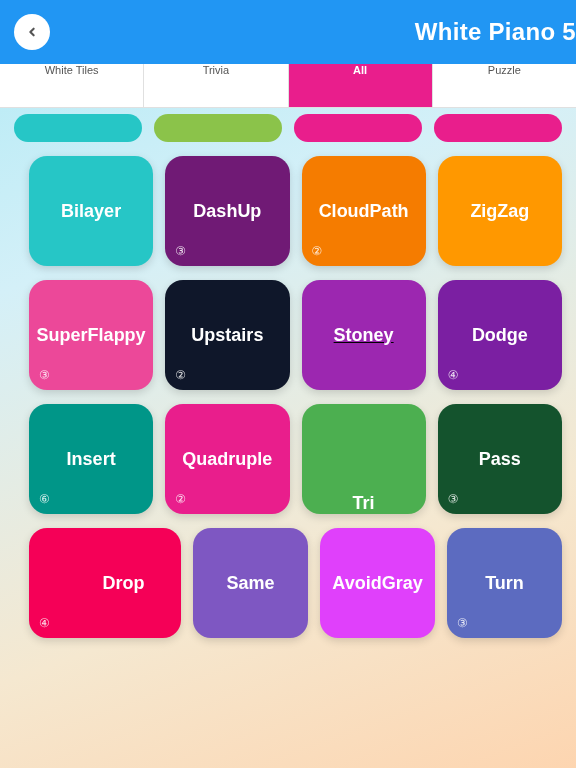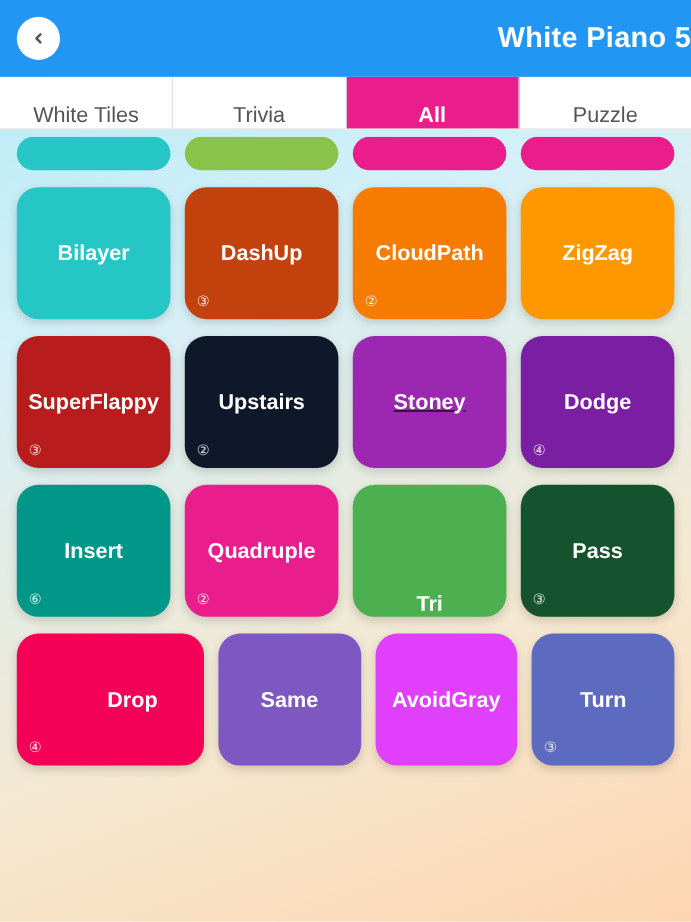--- a/index.html
+++ b/index.html
@@ -43,23 +43,23 @@
     
     #tabs {
       background: white;
       display: flex;
       height: 44px;
       border-bottom: 1px solid #e0e0e0;
     }
     .tab {
       flex: 1;
       display: flex;
-      align-items: flex-end;
+      align-items: flex-start;
       justify-content: center;
-      font-size: 18px;
+      font-size: 11px;
       color: #555;
       cursor: pointer;
       border-right: 1px solid #e0e0e0;
     }
     .tab:last-child { border-right: none; }
     .tab.active {
       background: #e91e8c;
       color: white;
       font-weight: 600;
       border-radius: 0;
@@ -79,20 +79,21 @@
       height: 28px;
       border-radius: 14px;
     }
 
     
     #grid {
       display: flex;
       flex-direction: column;
       gap: 14px;
       padding: 14px 14px 10px 14px;
+      margin-left: 15px;
     }
     .grid-row {
       display: flex;
       gap: 12px;
     }
     .tile {
       flex: 1;
       height: 110px;
       border-radius: 18px;
       display: flex;
@@ -113,24 +114,24 @@
       position: absolute;
       bottom: 8px;
       left: 10px;
       color: rgba(255,255,255,0.85);
       font-size: 12px;
       font-weight: 500;
     }
 
     
     .teal    { background: #26c6c6; }
-    .red     { background: #c2410c; }
+    .red     { background: #701a75; }
     .orange  { background: #f57c00; }
     .orange2 { background: #ff9800; }
-    .green   { background: #b91c1c; }
+    .green   { background: #ec4899; }
     .cyan    { background: #0f172a; }
     .purple  { background: #9c27b0; text-decoration: underline; }
     .purple2 { background: #7b1fa2; }
     .teal2   { background: #009688; }
     .pink    { background: #e91e8c; }
     .emerald { background: #4caf50; align-items: flex-end; }
     .amber   { background: #14532d; }
     .hotpink { background: #f50057; padding-left: 37px; }
     .lavender{ background: #7e57c2; }
     .magenta { background: #e040fb; }

